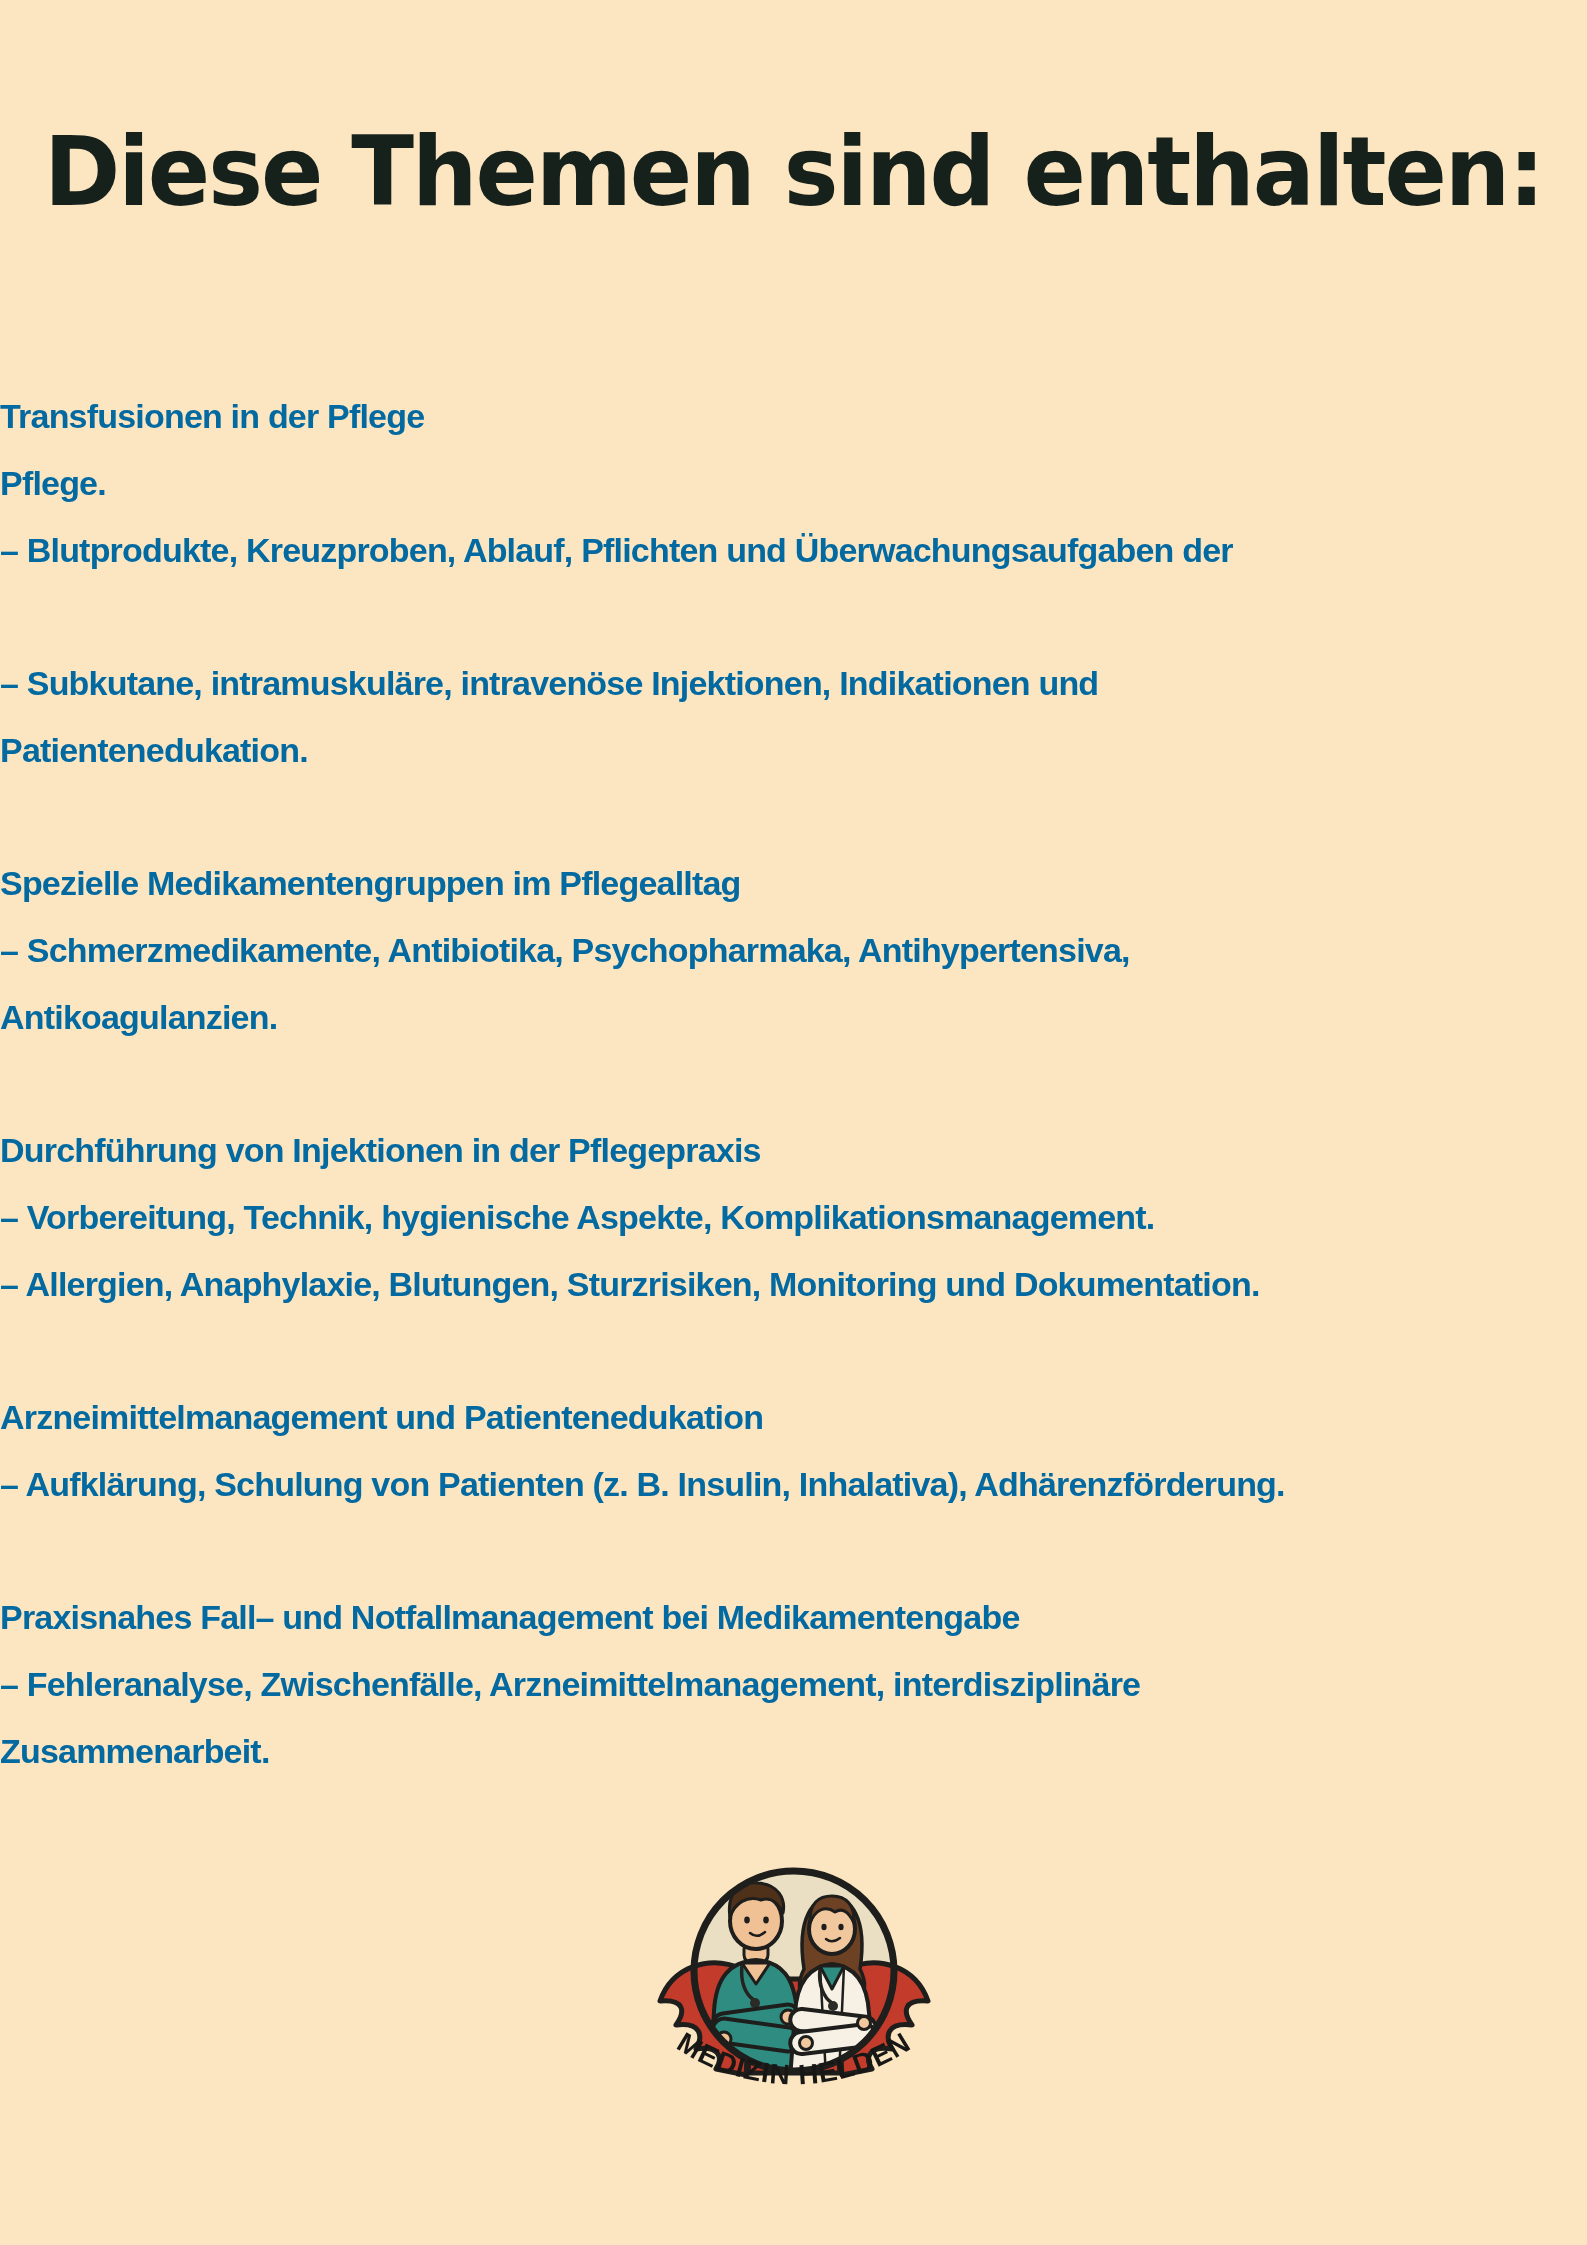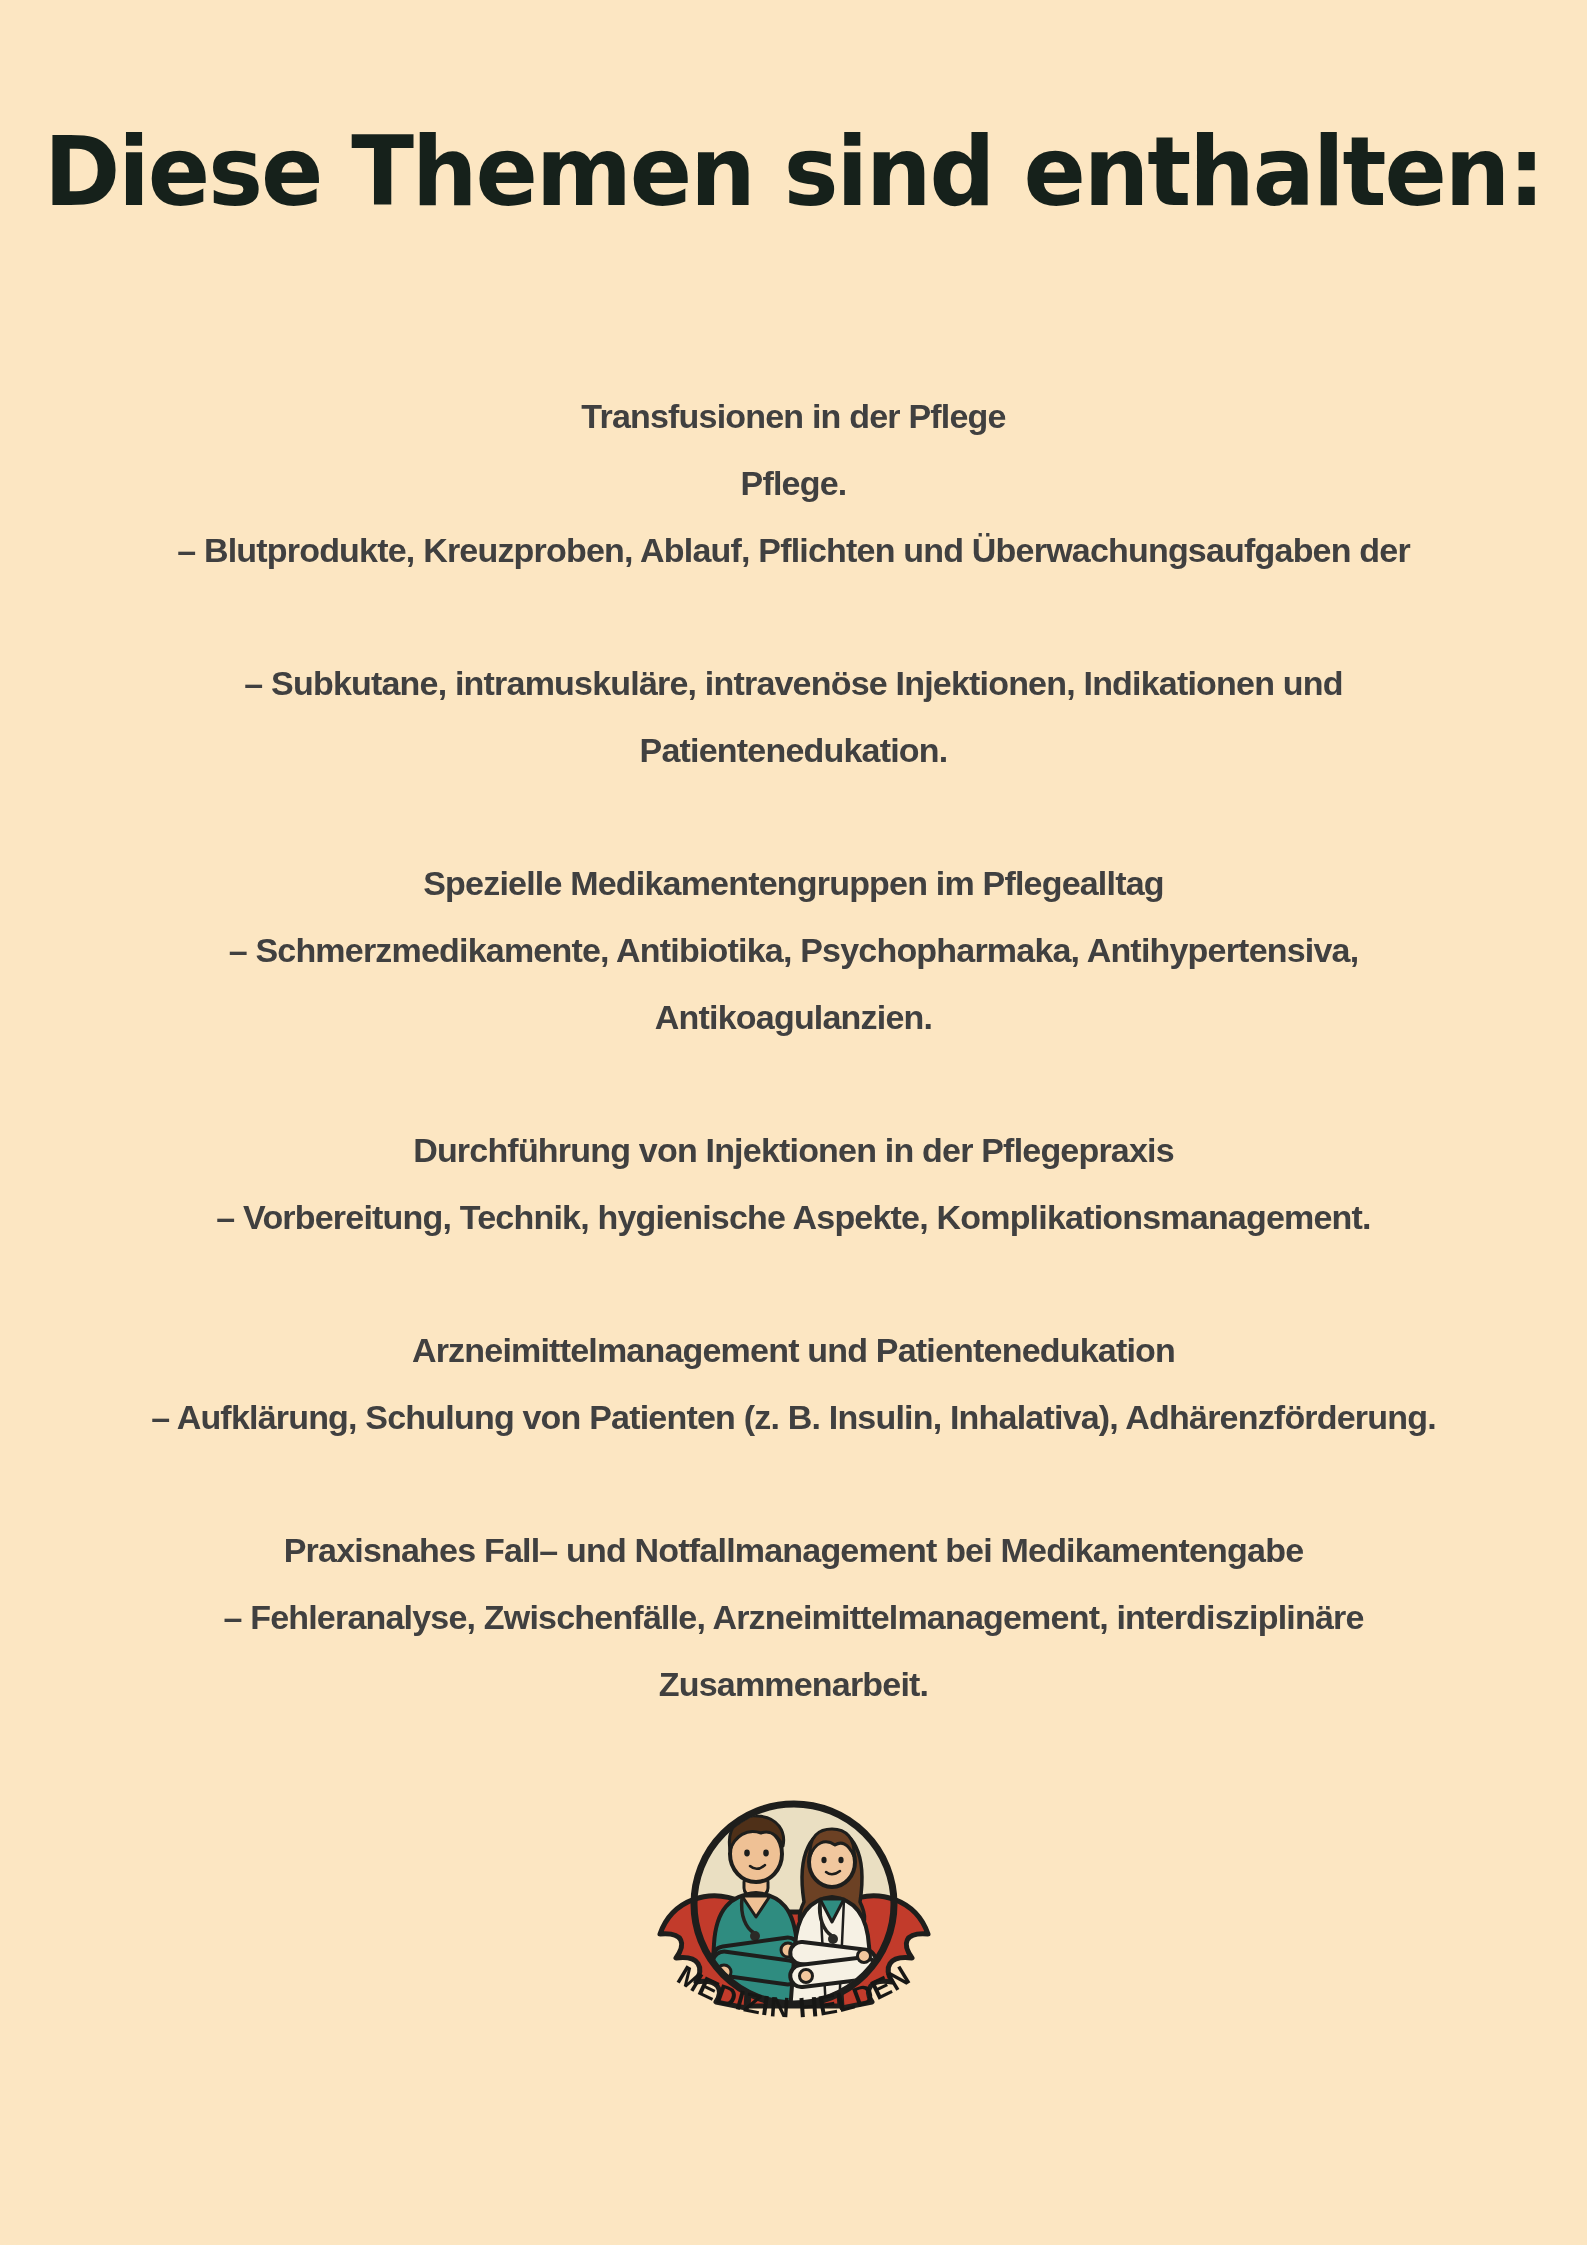--- a/index.html
+++ b/index.html
@@ -18,22 +18,21 @@
     line-height:1.12;
     font-weight:bold;
     letter-spacing:-2px;
     color:#16211B;
     font-family:"DejaVu Sans","Liberation Sans",sans-serif;
     transform:scaleY(1.05);
     transform-origin:top center;
   }
   .sections{margin-top:168px;}
   .section{
-    text-align:center;
-    color:#404040;
+    color:#0369a1;
     font-weight:bold;
     font-size:34px;
     line-height:67px;
     letter-spacing:-0.8px;
     margin-bottom:66px;
   }
   .section.attached{margin-bottom:0;}
   .topic-heading,.body-line{white-space:nowrap;}
   .logo-wrap{
     margin-top:8px;
@@ -69,20 +68,21 @@
       <div class="body-line">– Schmerzmedikamente, Antibiotika, Psychopharmaka, Antihypertensiva,</div>
       <div class="body-line">Antikoagulanzien.</div>
     </div>
 
     <div class="section attached">
       <div class="topic-heading">Durchführung von Injektionen in der Pflegepraxis</div>
       <div class="body-line">– Vorbereitung, Technik, hygienische Aspekte, Komplikationsmanagement.</div>
     </div>
 
     <div class="section">
+      <div class="body-line">– Allergien, Anaphylaxie, Blutungen, Sturzrisiken, Monitoring und Dokumentation.</div>
     </div>
 
     <div class="section">
       <div class="topic-heading">Arzneimittelmanagement und Patientenedukation</div>
       <div class="body-line">– Aufklärung, Schulung von Patienten (z. B. Insulin, Inhalativa), Adhärenzförderung.</div>
     </div>
 
     <div class="section">
       <div class="topic-heading">Praxisnahes Fall– und Notfallmanagement bei Medikamentengabe</div>
       <div class="body-line">– Fehleranalyse, Zwischenfälle, Arzneimittelmanagement, interdisziplinäre</div>

